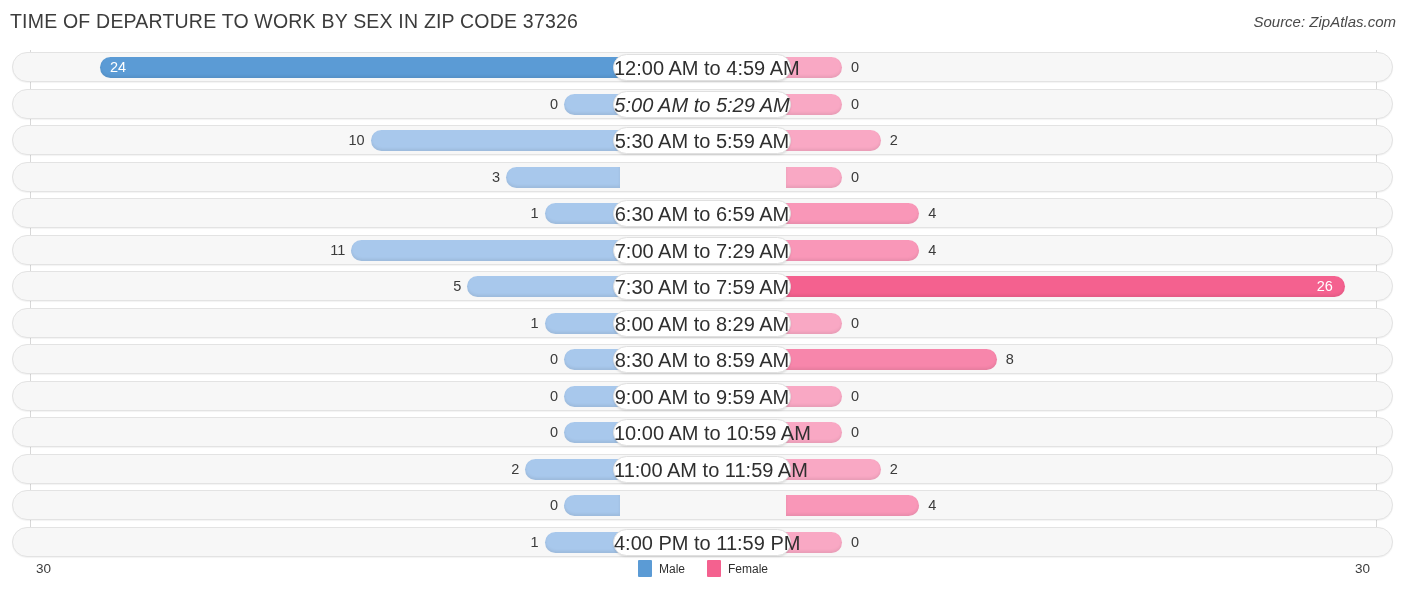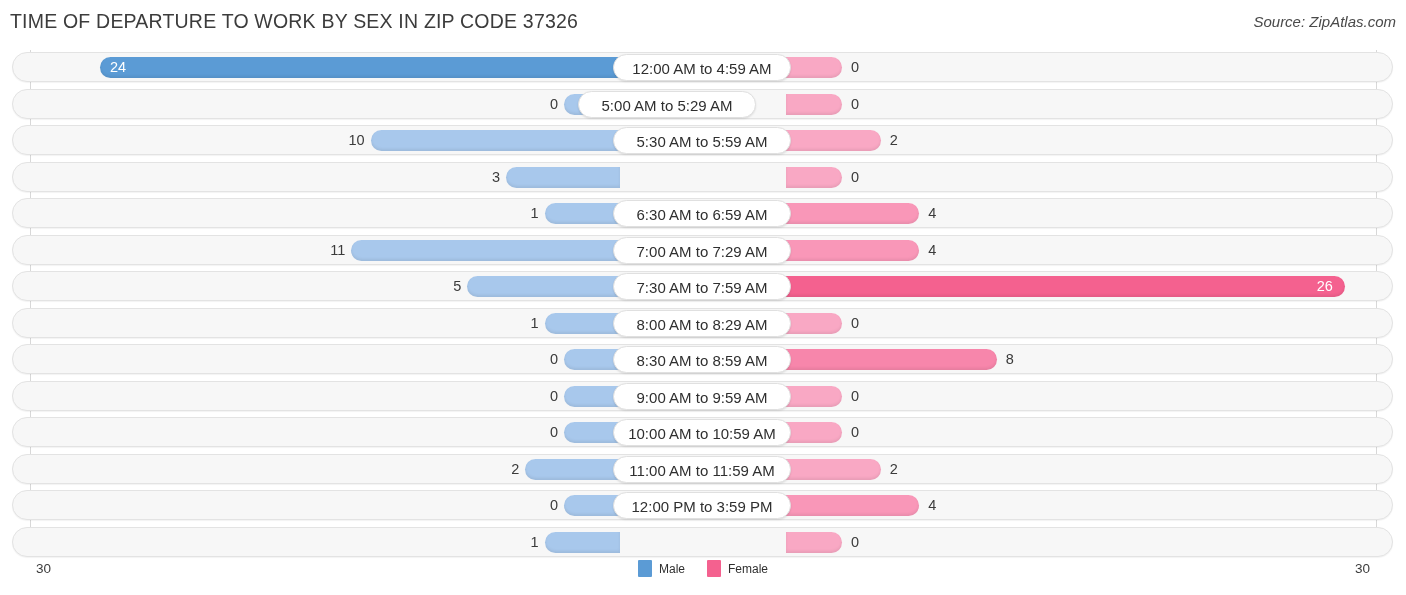--- a/index.html
+++ b/index.html
@@ -115,21 +115,21 @@
   }
 
   .cat-pill {
     position: absolute;
     top: 4px;
     height: 27px;
     line-height: 27px;
     background: #ffffff;
     border: 1px solid #e0e0e0;
     border-radius: 14px;
-    font-size: 15px;
+    font-size: 20px;
     color: #2f2f2f;
     text-align: center;
     box-sizing: border-box;
     box-shadow: 0 1px 2px rgba(0,0,0,0.10);
     white-space: nowrap;
     z-index: 4;
   }
 
   
   .footer {
@@ -192,21 +192,21 @@
         <div class="bar female" style="left: 786px; width: 56px; background: rgb(249, 168, 196);"></div>
         <div class="bar-value" style="left: 851px;">0</div>
         <div class="cat-pill" style="left: 613px; width: 178px;">12:00 AM to 4:59 AM</div>
       </div>
       <div class="row">
         <div class="track"></div>
         <div class="bar male" style="left: 564px; width: 56px; background: rgb(168, 200, 236);"></div>
         <div class="bar-value" style="left: 538px; width: 20px; text-align: right;">0</div>
         <div class="bar female" style="left: 786px; width: 56px; background: rgb(249, 168, 196);"></div>
         <div class="bar-value" style="left: 851px;">0</div>
-        <div class="cat-pill" style="left: 578px; width: 178px;">5:00 AM to 5:29 AM</div>
+        <div class="cat-pill" style="left: 613px; width: 178px; font-style: italic;">5:00 AM to 5:29 AM</div>
       </div>
       <div class="row">
         <div class="track"></div>
         <div class="bar male" style="left: 370.667px; width: 249.333px; background: rgb(168, 200, 236);"></div>
         <div class="bar-value" style="left: 344.667px; width: 20px; text-align: right;">10</div>
         <div class="bar female" style="left: 786px; width: 94.6667px; background: rgb(249, 168, 196);"></div>
         <div class="bar-value" style="left: 889.667px;">2</div>
         <div class="cat-pill" style="left: 613px; width: 178px;">5:30 AM to 5:59 AM</div>
       </div>
       <div class="row">
@@ -279,28 +279,28 @@
         <div class="bar female" style="left: 786px; width: 94.6667px; background: rgb(249, 168, 196);"></div>
         <div class="bar-value" style="left: 889.667px;">2</div>
         <div class="cat-pill" style="left: 613px; width: 178px;">11:00 AM to 11:59 AM</div>
       </div>
       <div class="row">
         <div class="track"></div>
         <div class="bar male" style="left: 564px; width: 56px; background: rgb(168, 200, 236);"></div>
         <div class="bar-value" style="left: 538px; width: 20px; text-align: right;">0</div>
         <div class="bar female" style="left: 786px; width: 133.333px; background: rgb(249, 151, 184);"></div>
         <div class="bar-value" style="left: 928.333px;">4</div>
-        <div class="cat-pill" style="left: 613px; width: 178px;">12:00 PM to 3:59 PM</div>
       </div>
       <div class="row">
         <div class="track"></div>
         <div class="bar male" style="left: 544.667px; width: 75.3333px; background: rgb(168, 200, 236);"></div>
         <div class="bar-value" style="left: 518.667px; width: 20px; text-align: right;">1</div>
         <div class="bar female" style="left: 786px; width: 56px; background: rgb(249, 168, 196);"></div>
         <div class="bar-value" style="left: 851px;">0</div>
+        <div class="cat-pill" style="left: 613px; width: 178px;">4:00 PM to 11:59 PM</div>
       </div>
     </div>
 </div>
 
 <div class="footer">
   <div class="axis-end left">30</div>
   <div class="axis-end right">30</div>
   <div class="legend" id="legend">
       <div class="legend-item">
         <span class="legend-swatch" style="background: rgb(91, 155, 213);"></span>

